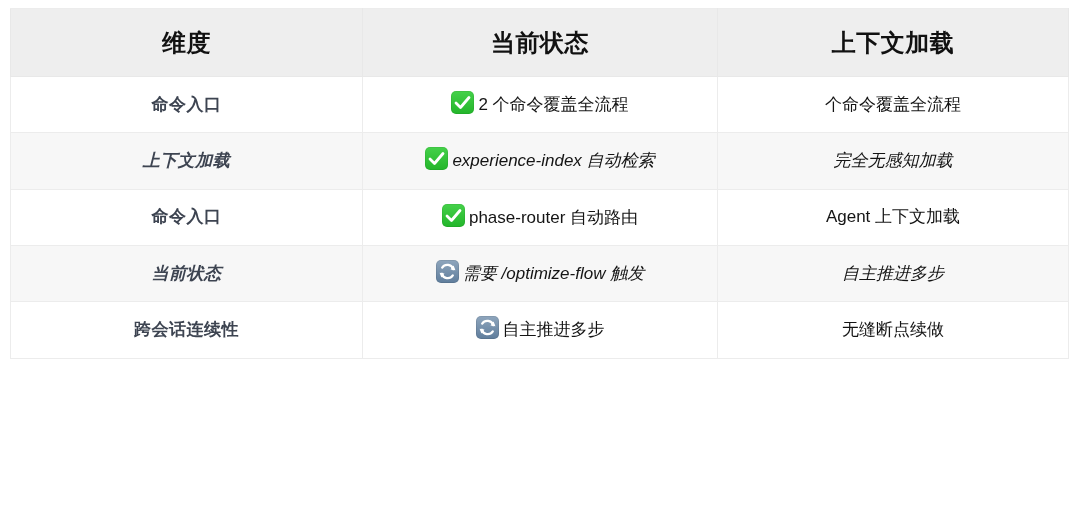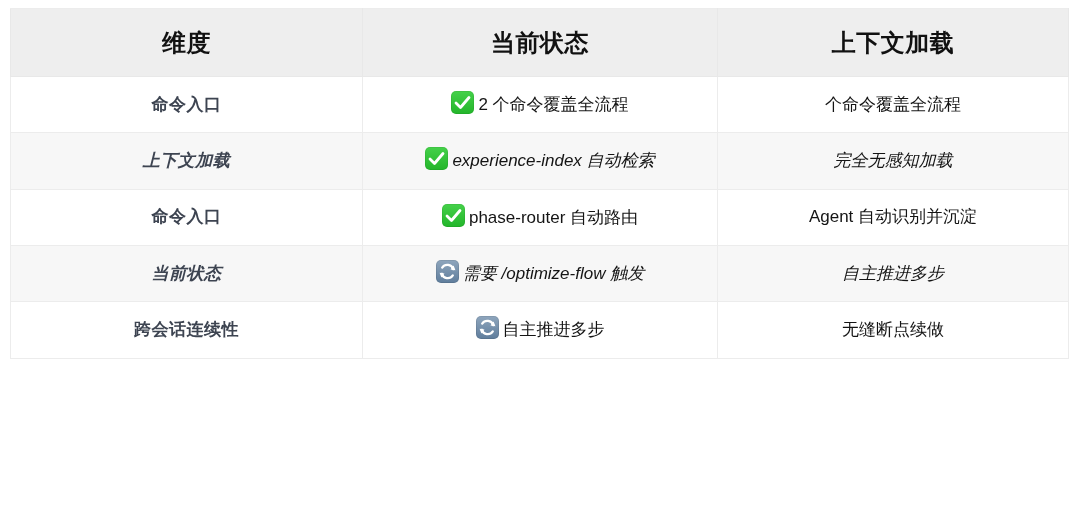--- a/index.html
+++ b/index.html
@@ -138,21 +138,21 @@
 
       <tr class="odd-row">
         <td class="dim-cell">命令入口</td>
         <td class="current-cell">
           <span class="status-icon icon-check">
             <svg viewBox="0 0 23 23" aria-hidden="true">
                 <path d="M5 12 L9.5 16.5 L18 6.5" fill="none" stroke="#ffffff" stroke-width="2.8" stroke-linecap="round" stroke-linejoin="round"></path>
               </svg>
           </span><span class="cell-inner">phase-router 自动路由</span>
         </td>
-        <td class="target-cell">Agent 自动识别并沉淀</td>
+        <td class="target-cell">Agent 上下文加载</td>
       </tr>
 
       <tr class="even-row">
         <td class="dim-cell">当前状态</td>
         <td class="current-cell">
           <span class="status-icon icon-loop">
             <svg viewBox="0 0 23 23" aria-hidden="true">
               <path d="M17.2 9.2 A6.2 6.2 0 0 0 6.2 7.6" fill="none" stroke="#ffffff" stroke-width="2.3" stroke-linecap="round"></path>
               <path d="M5.8 13.8 A6.2 6.2 0 0 0 16.8 15.4" fill="none" stroke="#ffffff" stroke-width="2.3" stroke-linecap="round"></path>
               <polygon points="17.6,5.4 19.4,10.3 14.5,9.4" fill="#ffffff"></polygon>

